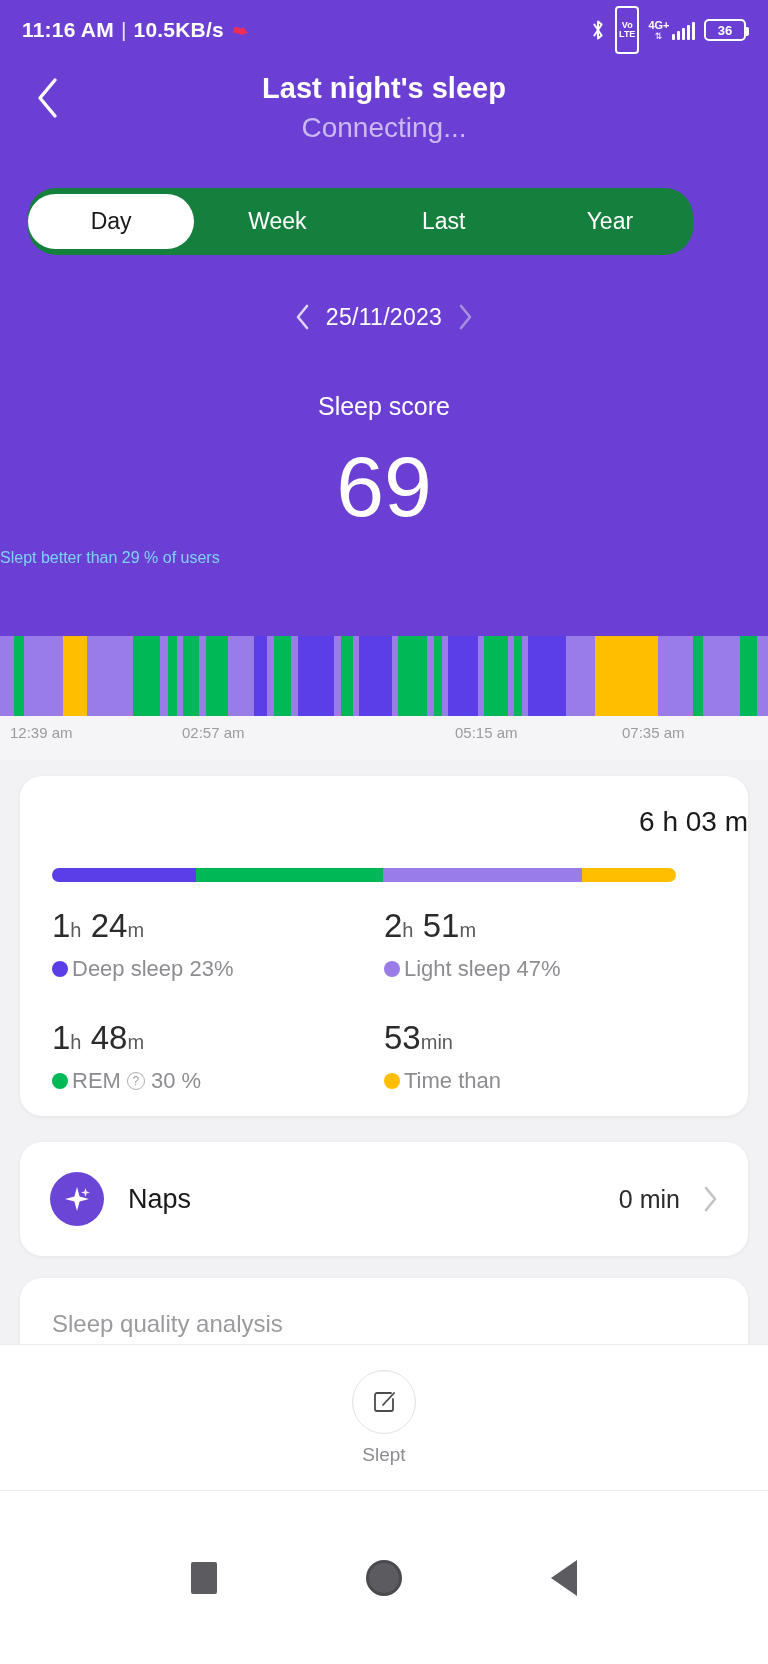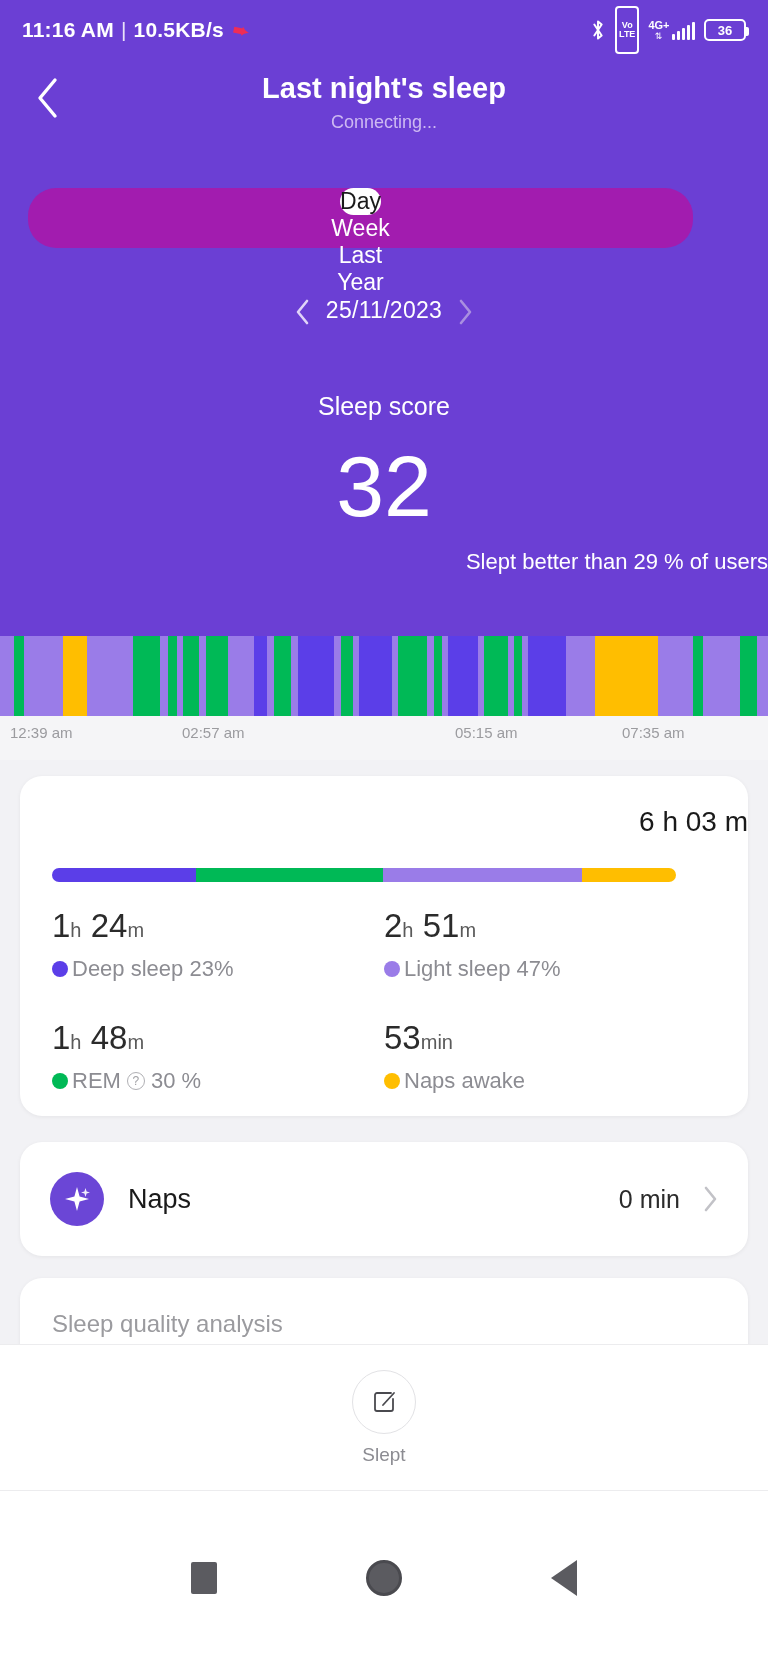--- a/index.html
+++ b/index.html
@@ -58,54 +58,54 @@
     position:absolute; left:22px; top:10px; width:52px; height:52px;
     display:flex; align-items:center; justify-content:center;
   }
   .back-btn svg { display:block; }
   .page-title {
     position:absolute; left:0; right:0; top:10px;
     text-align:center; color:#fff; font-size:29px; font-weight:bold;
   }
   .page-sub {
     position:absolute; left:0; right:0; top:50px;
-    text-align:center; color:#cdb9f2; font-size:18px;
+    text-align:center; color:#cdb9f2; font-size:28px;
   }
 
   
   .tabs {
-    position:absolute; left:28px; top:188px; width:665px; height:60px;
-    background:#a21caf; border-radius:28px; display:flex; align-items:center;flex-direction:column;
+    position:absolute; left:28px; top:188px; width:665px; height:67px;
+    background:#15803d; border-radius:28px; display:flex; align-items:center;
   }
   .tab {
     flex:1; height:55px; display:flex; align-items:center; justify-content:center;
     color:#ffffff; font-size:23px; border-radius:28px;
   }
   .tab.active { background:#ffffff; color:#1a1a1a; }
 
   
   .datebar {
     position:absolute; left:0; right:0; top:297px; height:40px;
-    display:flex; justify-content:center; gap:12px;
+    display:flex; align-items:center; justify-content:center; gap:12px;
   }
   .date-txt { color:#ffffff; font-size:23px; letter-spacing:.3px; }
   .date-arrow { width:22px; height:30px; display:flex; align-items:center; justify-content:center; }
 
   
   .score-label {
     position:absolute; left:0; right:0; top:392px; text-align:center;
     color:#ffffff; font-size:25px;
   }
   .score-value {
     position:absolute; left:0; right:0; top:438px; text-align:center;
     color:#ffffff; font-size:86px; font-weight:300; line-height:96px;
   }
   .score-note {
-    position:absolute; left:0; right:0; top:549px; text-align:right;
-    color:#ffffff; font-size:22px;
+    position:absolute; left:0; right:0; top:549px; text-align:left;
+    color:#7dd3fc; font-size:16px;
   }
 
   
   .hypno {
     position:absolute; top:636px; left:0; width:768px; height:80px;
     display:flex;
   }
   .hypno span { display:block; height:80px; }
   .timeaxis {
     position:absolute; top:716px; left:0; width:768px; height:44px;
@@ -256,21 +256,21 @@
       </div>
       <div class="date-txt">25/11/2023</div>
       <div class="date-arrow">
         <svg width="16" height="26" viewBox="0 0 16 26">
           <path d="M4 2 L13 13 L4 24" fill="none" stroke="#a98fe0" stroke-width="2.6" stroke-linecap="round" stroke-linejoin="round"></path>
         </svg>
       </div>
     </div>
 
     <div class="score-label">Sleep score</div>
-    <div class="score-value">32</div>
+    <div class="score-value">69</div>
     <div class="score-note">Slept better than 29 % of users</div>
   </div>
 
   <div class="hypno" id="hypno">
       <span style="width: 1.88356%; background: rgb(154, 124, 232);"></span>
       <span style="width: 1.19863%; background: rgb(0, 185, 86);"></span>
       <span style="width: 5.13699%; background: rgb(154, 124, 232);"></span>
       <span style="width: 3.08219%; background: rgb(255, 190, 0);"></span>
       <span style="width: 5.99315%; background: rgb(154, 124, 232);"></span>
       <span style="width: 3.59589%; background: rgb(0, 185, 86);"></span>
@@ -365,21 +365,21 @@
             <span class="qmark">?</span>
             <span>30 %</span>
           </div>
         </div>
         <div class="gcell">
           <div class="gval">
             <span>53</span><span class="u">min</span>
           </div>
           <div class="glegend">
             <span class="dot" style="background:#ffbe00"></span>
-            <span>Naps awake</span>
+            <span>Time than</span>
           </div>
         </div>
       </div>
     </div>
   </div>
 
   <div class="card" id="naps-card">
     <div class="nap-inner">
       <div class="nap-icon">
         <svg width="32" height="32" viewBox="0 0 32 32">

